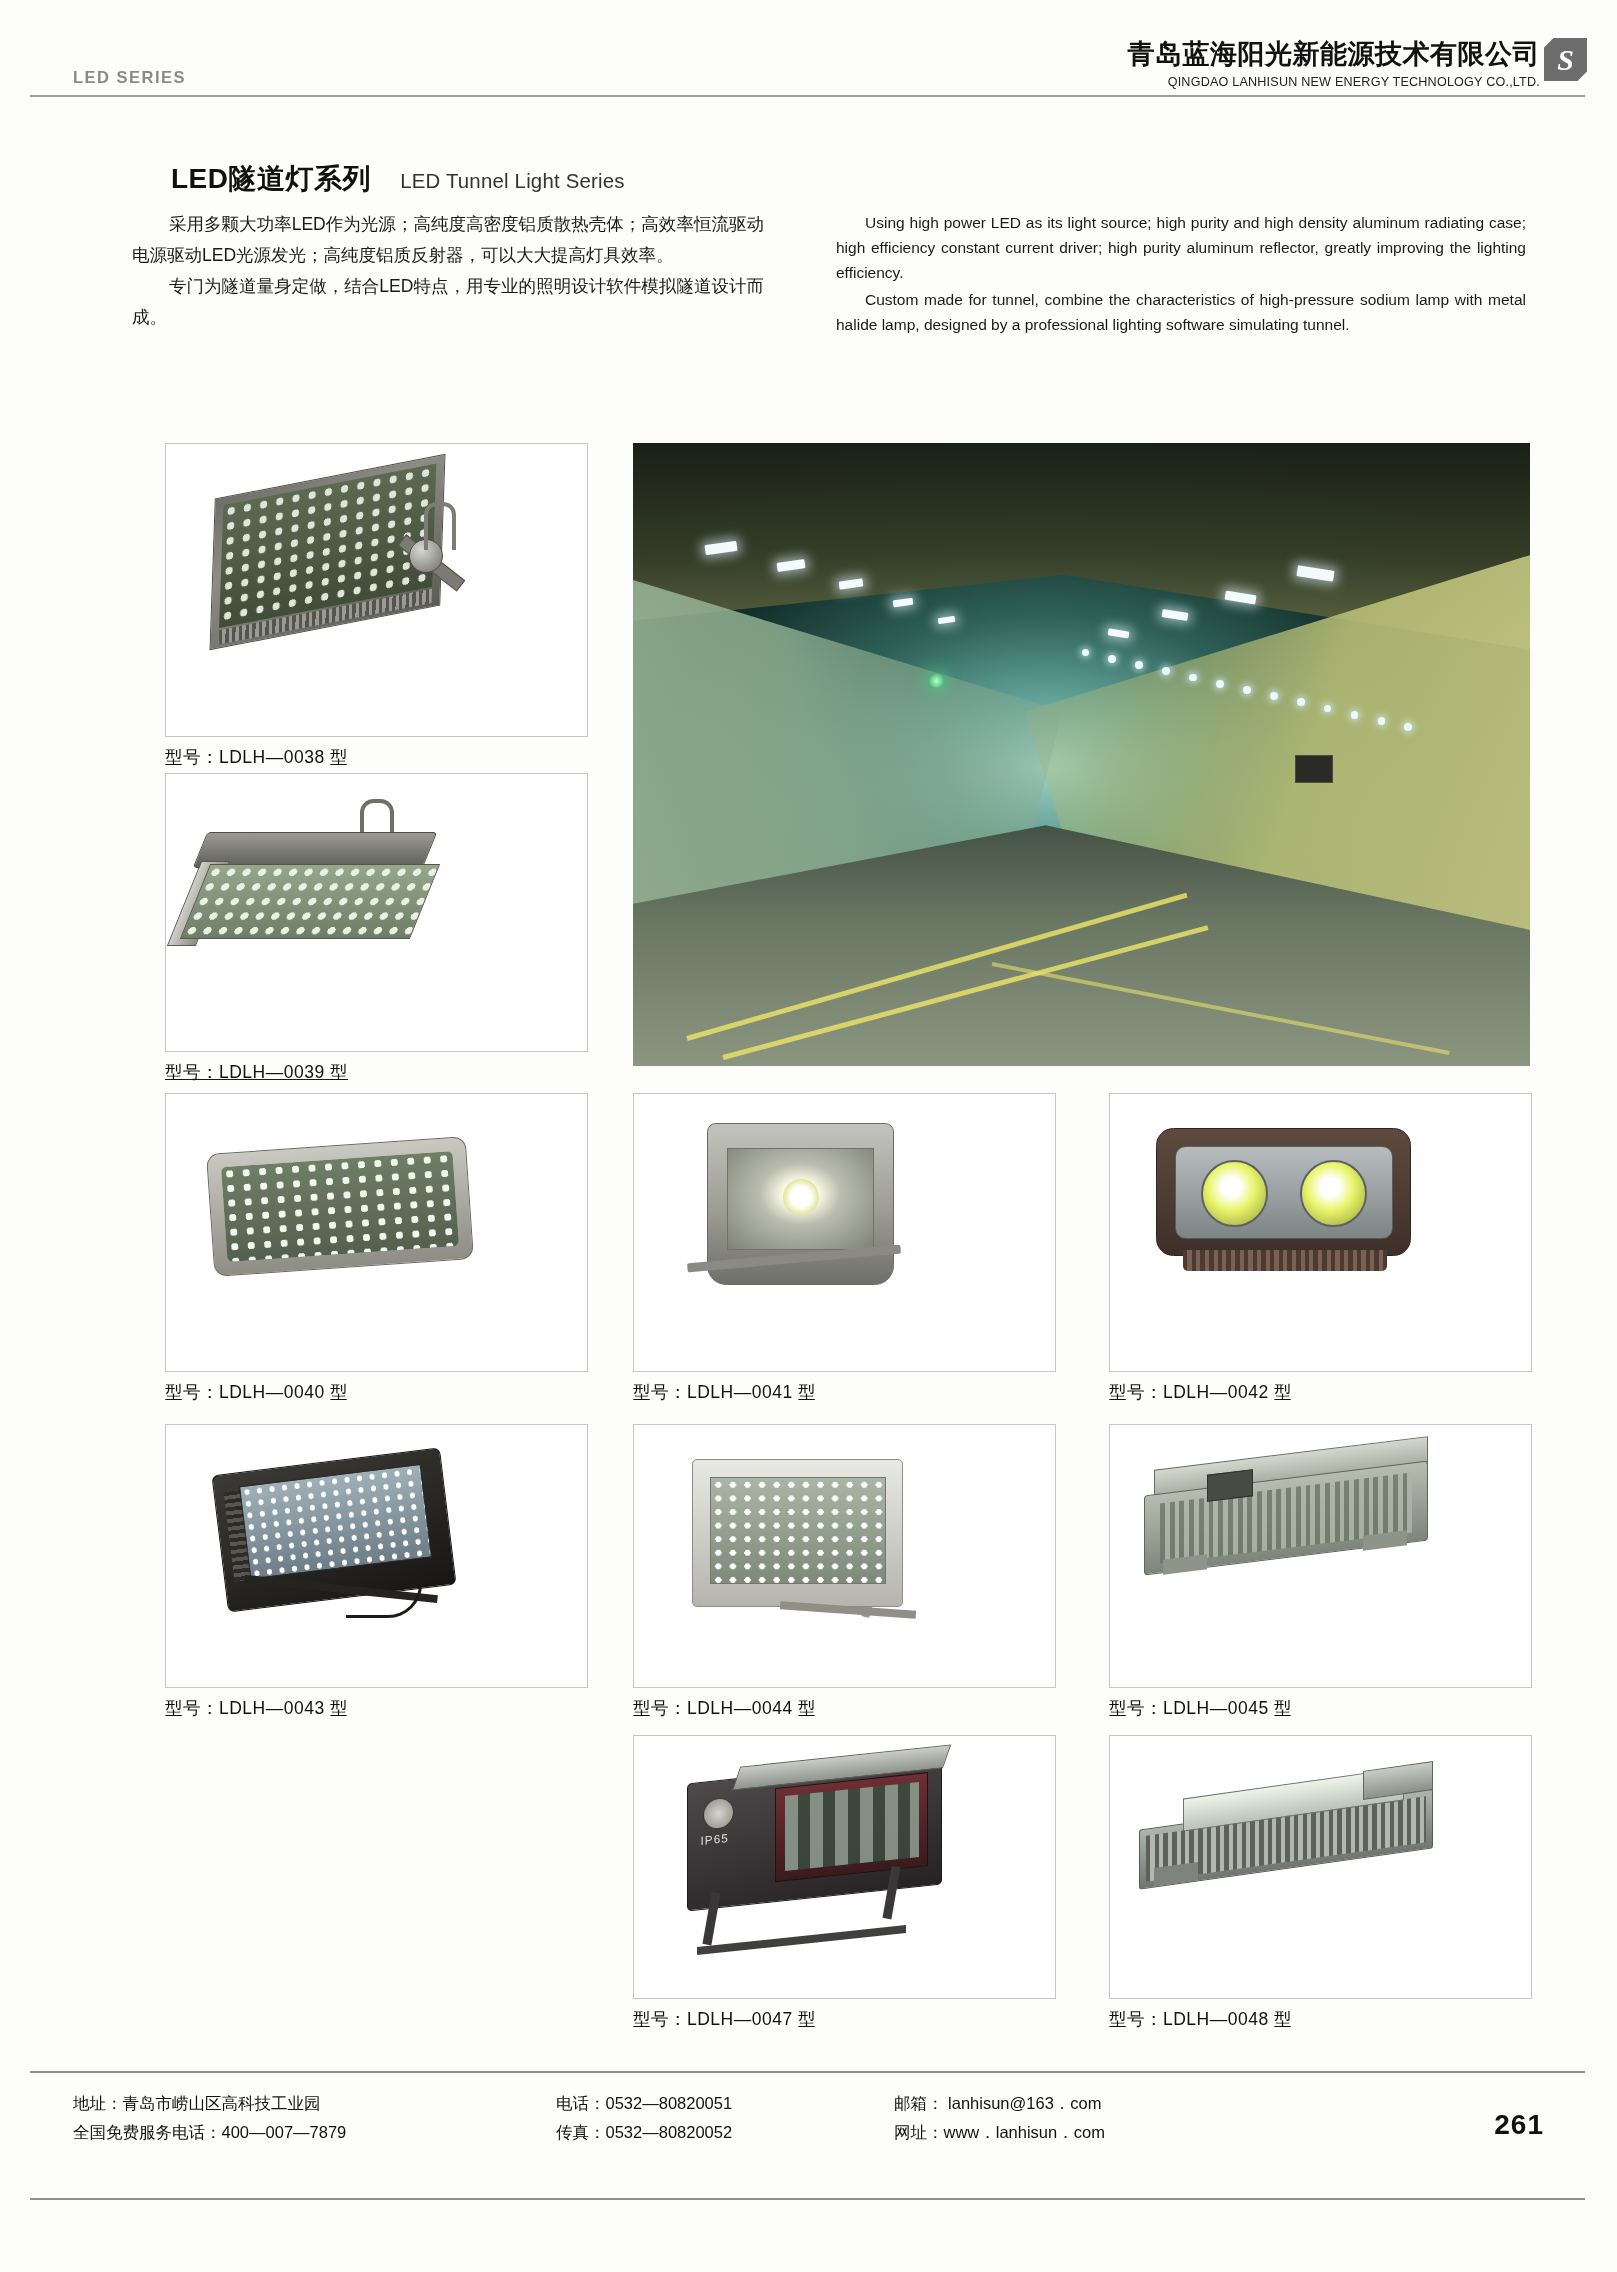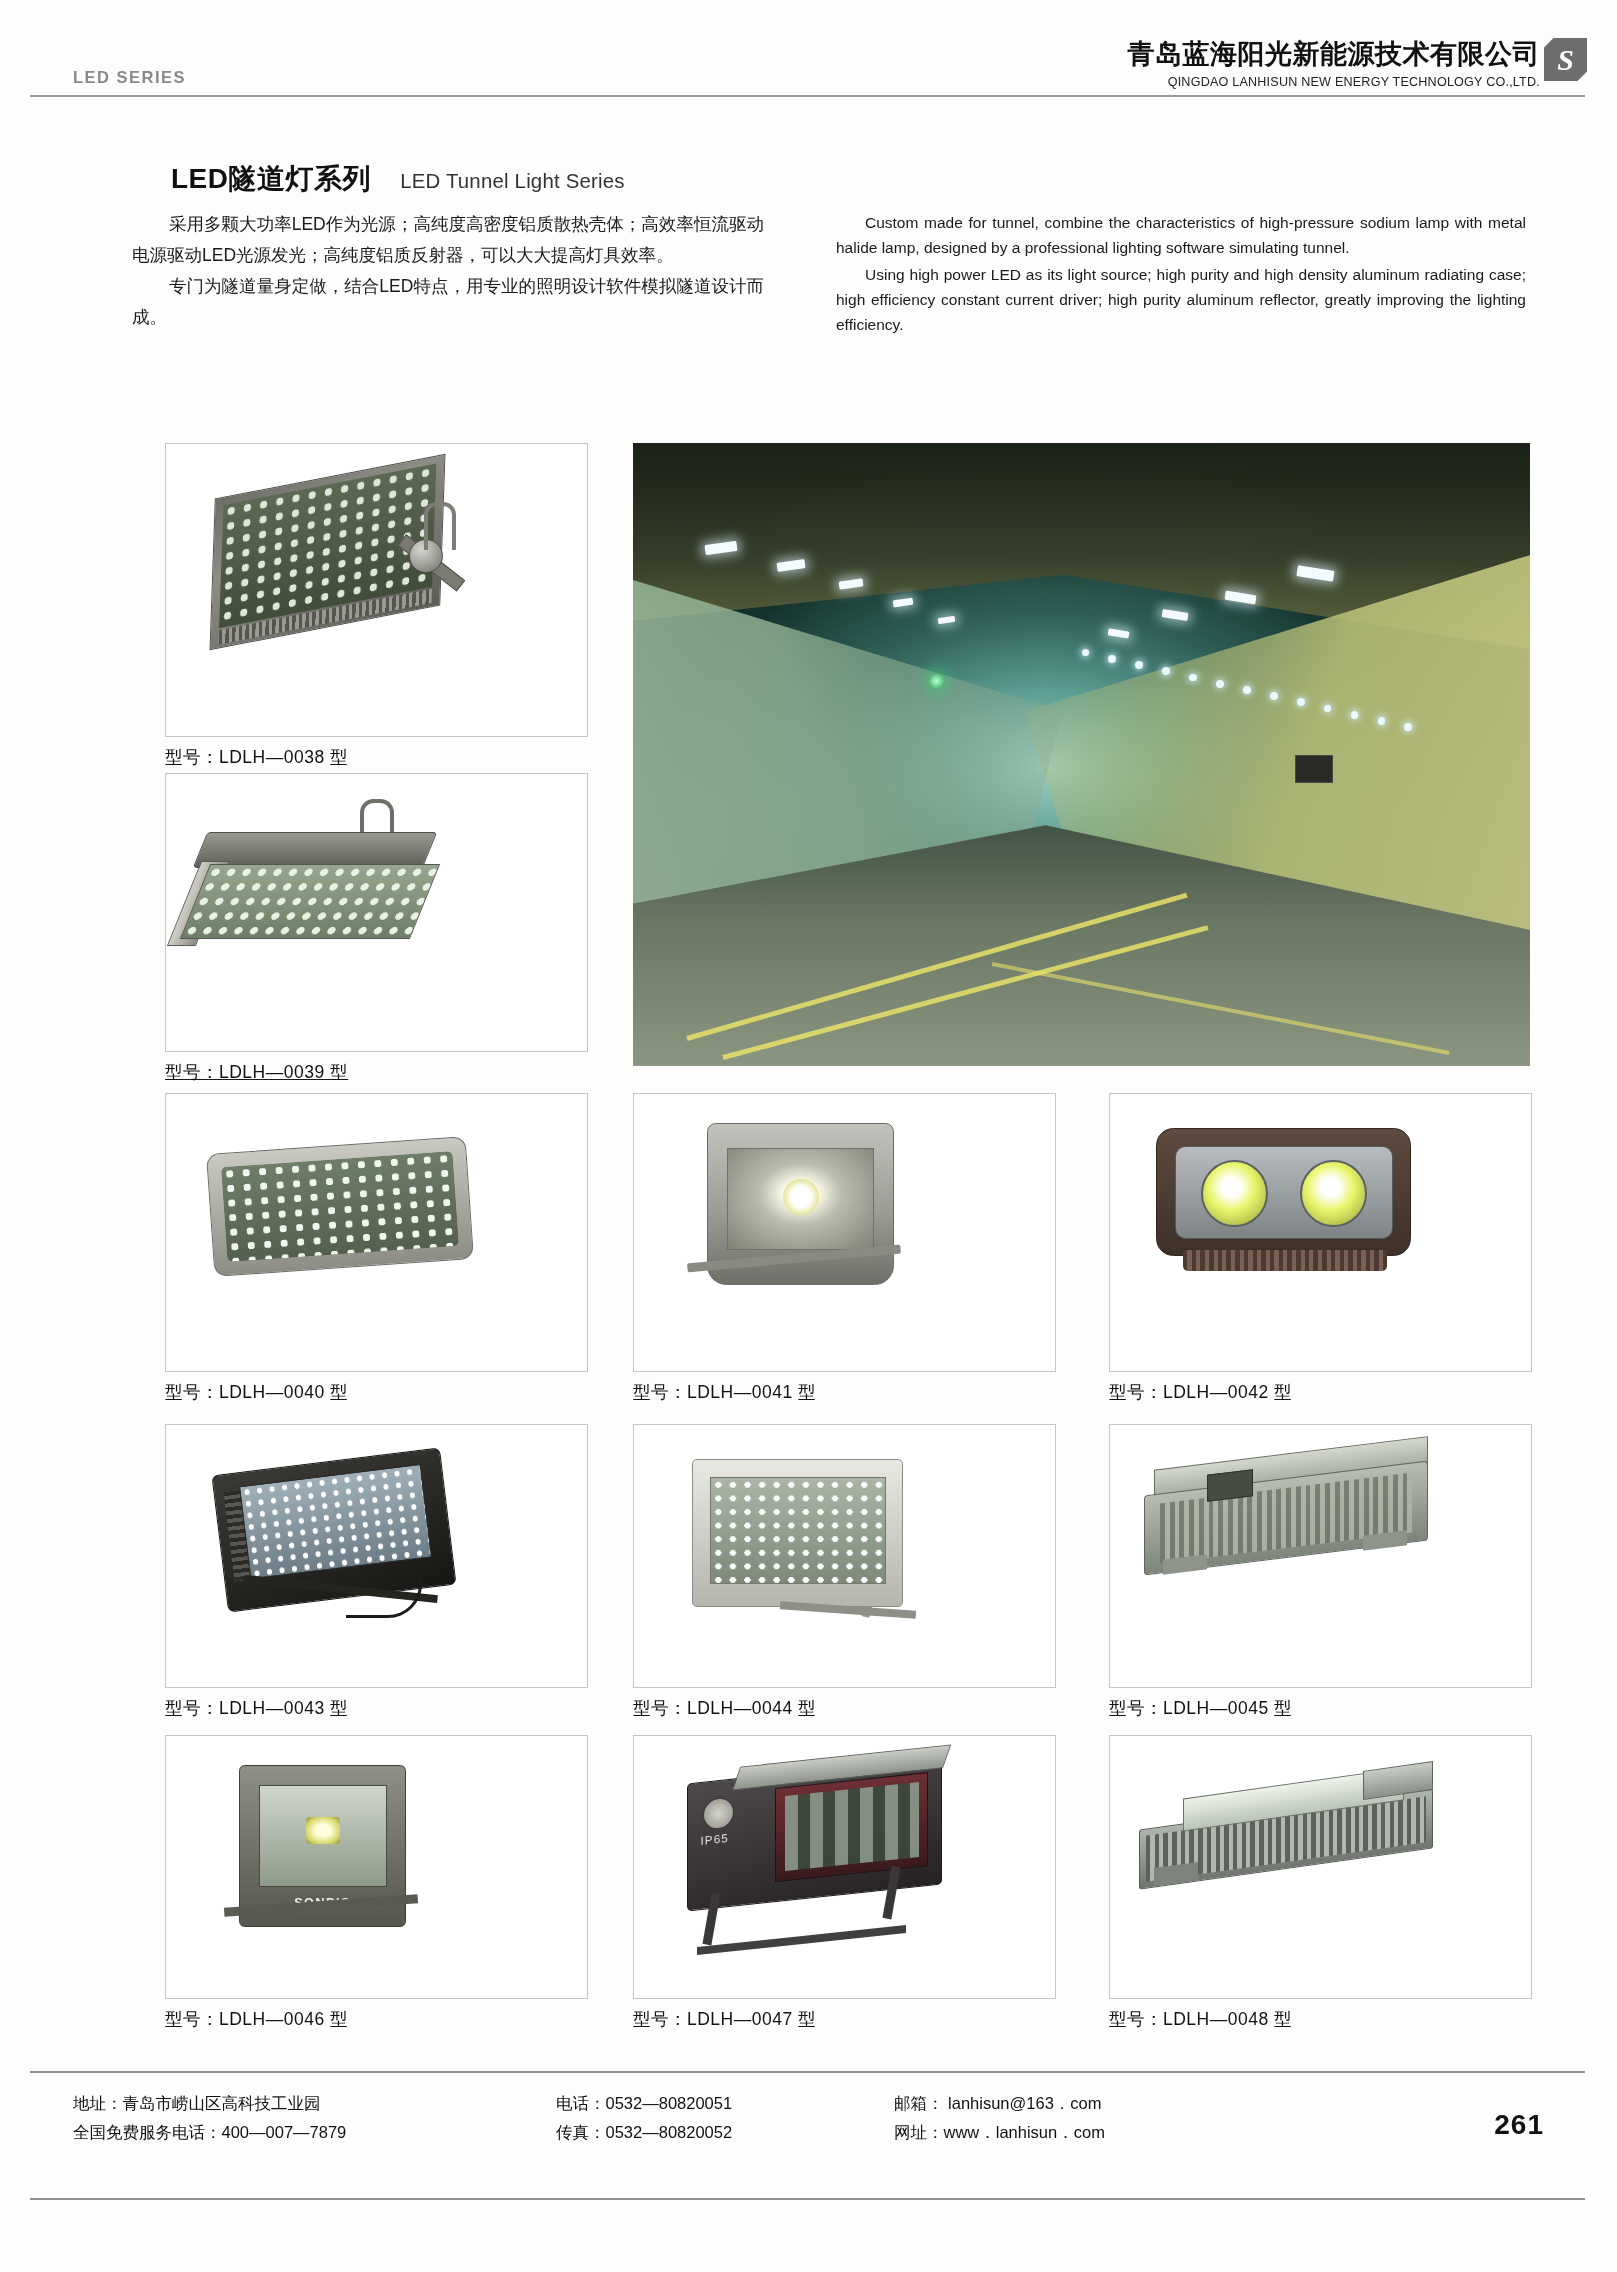--- a/index.html
+++ b/index.html
@@ -672,22 +672,22 @@
   <div class="title-row">
     <span class="title-cn">LED隧道灯系列</span>
     <span class="title-en">LED Tunnel Light Series</span>
   </div>
 
   <div class="intro-cn">
     <p>采用多颗大功率LED作为光源；高纯度高密度铝质散热壳体；高效率恒流驱动电源驱动LED光源发光；高纯度铝质反射器，可以大大提高灯具效率。</p>
     <p>专门为隧道量身定做，结合LED特点，用专业的照明设计软件模拟隧道设计而成。</p>
   </div>
   <div class="intro-en">
+    <p>Using high power LED as its light source; high purity and high density aluminum radiating case; high efficiency constant current driver; high purity aluminum reflector, greatly improving the lighting efficiency.</p>
     <p>Custom made for tunnel, combine the characteristics of high-pressure sodium lamp with metal halide lamp, designed by a professional lighting software simulating tunnel.</p>
-    <p>Using high power LED as its light source; high purity and high density aluminum radiating case; high efficiency constant current driver; high purity aluminum reflector, greatly improving the lighting efficiency.</p>
   </div>
 
   <div class="tunnel" style="left:633px; top:443px; width:897px; height:623px;">
     <div class="tunnel-sky"></div>
     <div class="tunnel-ceiling"></div>
     <div class="tunnel-wall-r"></div>
     <div class="tunnel-wall-l"></div>
     <div class="tunnel-road"></div>
     <div class="road-line a"></div>
     <div class="road-line b"></div>
@@ -824,35 +824,20 @@
           <div class="p45-ribs"></div>
         </div>
         <div class="lamp p45-plate"></div>
         <div class="lamp p45-footL"></div>
         <div class="lamp p45-footR"></div>
       </div>
     </div>
     <div class="caption">型号：LDLH—0045 型</div>
   </div>
 
-  <div class="cell" style="left:165px; top:1735px; width:423px;">
-    <div class="frame" style="width:421px; height:262px;">
-      <div class="photo">
-        <div class="lamp p46-arm"></div>
-        <div class="lamp p46-body">
-          <div class="p46-glass">
-            <div class="p46-cob"></div>
-          </div>
-          <div class="p46-label">SONPIS</div>
-        </div>
-        <div class="lamp p46-bracket"></div>
-      </div>
-    </div>
-    <div class="caption">型号：LDLH—0046 型</div>
-  </div>
 
   <div class="cell" style="left:633px; top:1735px; width:423px;">
     <div class="frame" style="width:421px; height:262px;">
       <div class="photo">
         <div class="lamp p47-body">
           <div class="p47-badge"></div>
           <div class="p47-ip">IP65</div>
           <div class="p47-cover">
             <div class="p47-cells"></div>
           </div>

